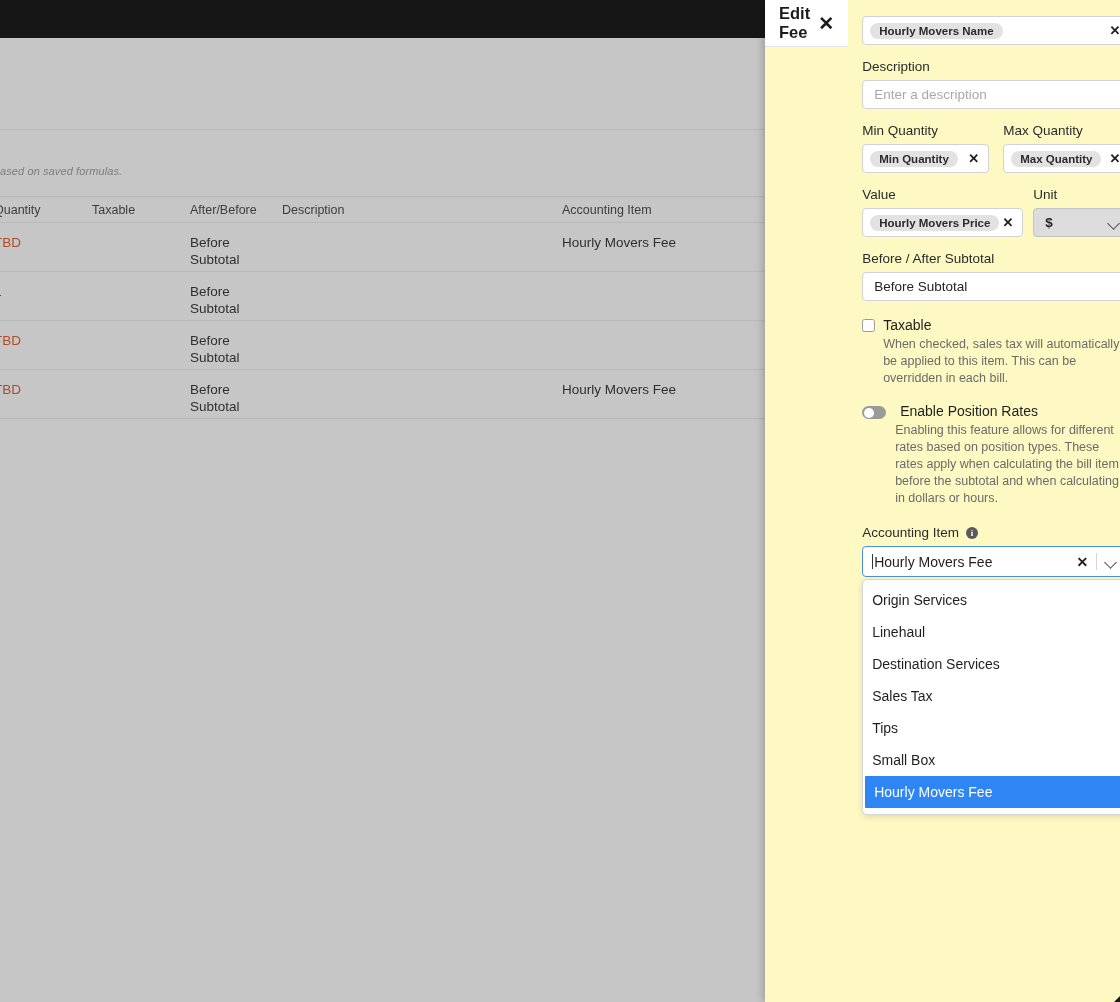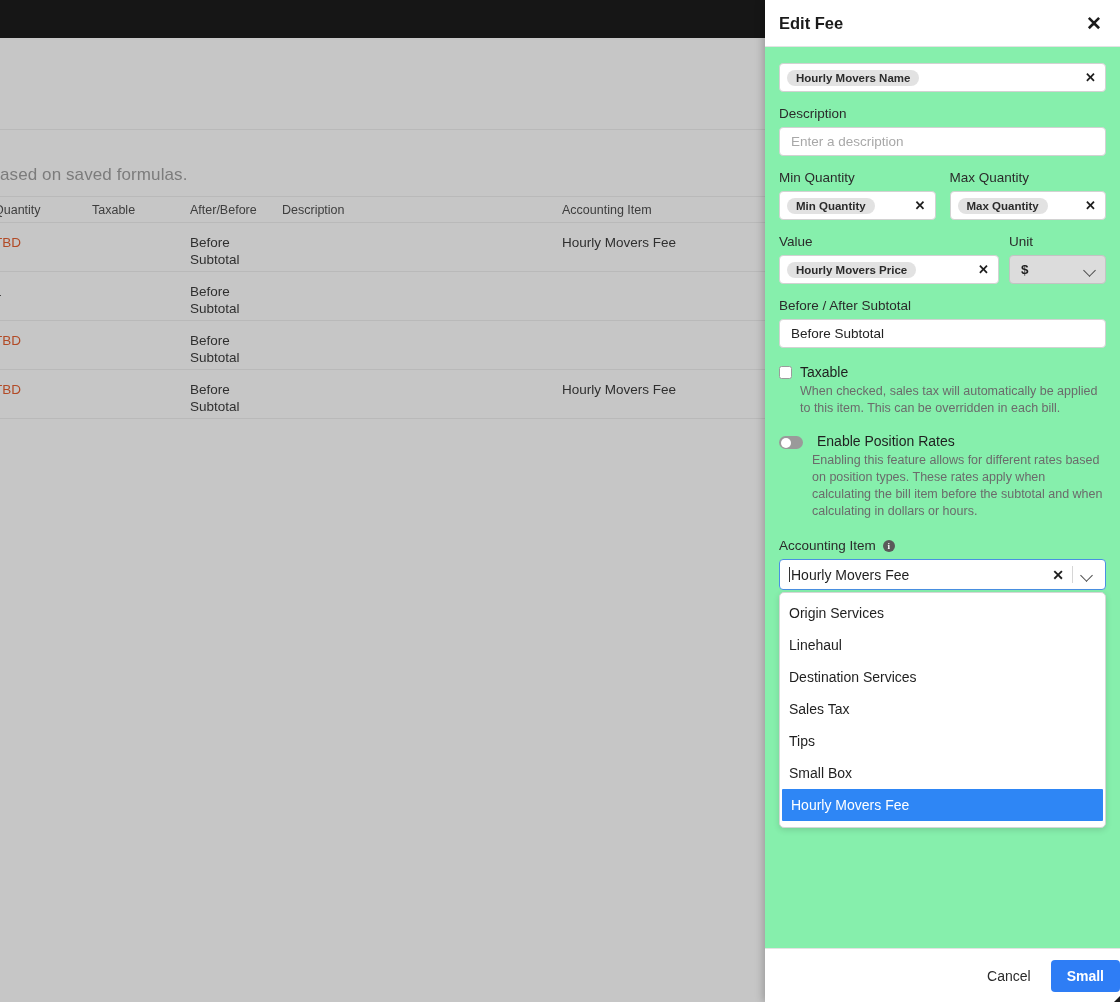--- a/index.html
+++ b/index.html
@@ -15,22 +15,23 @@
   .bg-app { position: absolute; inset: 0; background: #c6c6c6; }
   .bg-topbar {
     position: absolute; left: 0; top: 0; width: 765px; height: 38px;
     background: #161616;
   }
   .bg-body { position: absolute; left: 0; top: 38px; width: 765px; bottom: 0; }
   .bg-divider { position: absolute; left: 0; width: 765px; height: 1px; background: #b9b9b9; }
 
   .bg-note {
     position: absolute; left: 0; top: 165px; width: 765px;
-    font-size: 17px; color: #7c7c7c; white-space: nowrap;
+    font-size: 11px; color: #7c7c7c; white-space: nowrap;
     letter-spacing: .1px;
+    font-style: italic;
   }
 
   .bg-table { position: absolute; left: 0; top: 196px; width: 765px; }
   .bg-thead {
     position: relative; height: 27px;
     border-top: 1px solid #b9b9b9; border-bottom: 1px solid #b9b9b9;
   }
   .bg-th {
     position: absolute; top: 6px;
     font-size: 12.5px; color: #3d3d3d; white-space: nowrap;
@@ -48,23 +49,23 @@
   
   .c-qty   { left: -6px; }
   .c-tax   { left: 92px; }
   .c-ab    { left: 190px; }
   .c-desc  { left: 282px; }
   .c-acct  { left: 562px; }
 
   
   .drawer {
     position: absolute; right: 0; top: 0; width: 355px; height: 1002px;
-    background: #86efac;
+    background: #fef9c3;
     box-shadow: -2px 0 8px rgba(0,0,0,.22);
-    display: flex; flex-direction: column;
+    display: flex; flex-direction: row;
   }
   .drawer-header {
     height: 47px; min-height: 47px; background: #ffffff;
     border-bottom: 1px solid #e3e3e3;
     display: flex; align-items: center; justify-content: space-between;
     padding: 0 14px 0 14px;
   }
   .drawer-title { font-size: 16.5px; font-weight: bold; color: #1b1b1b; }
   .close-btn {
     width: 24px; height: 24px; display: flex; align-items: center; justify-content: center;

